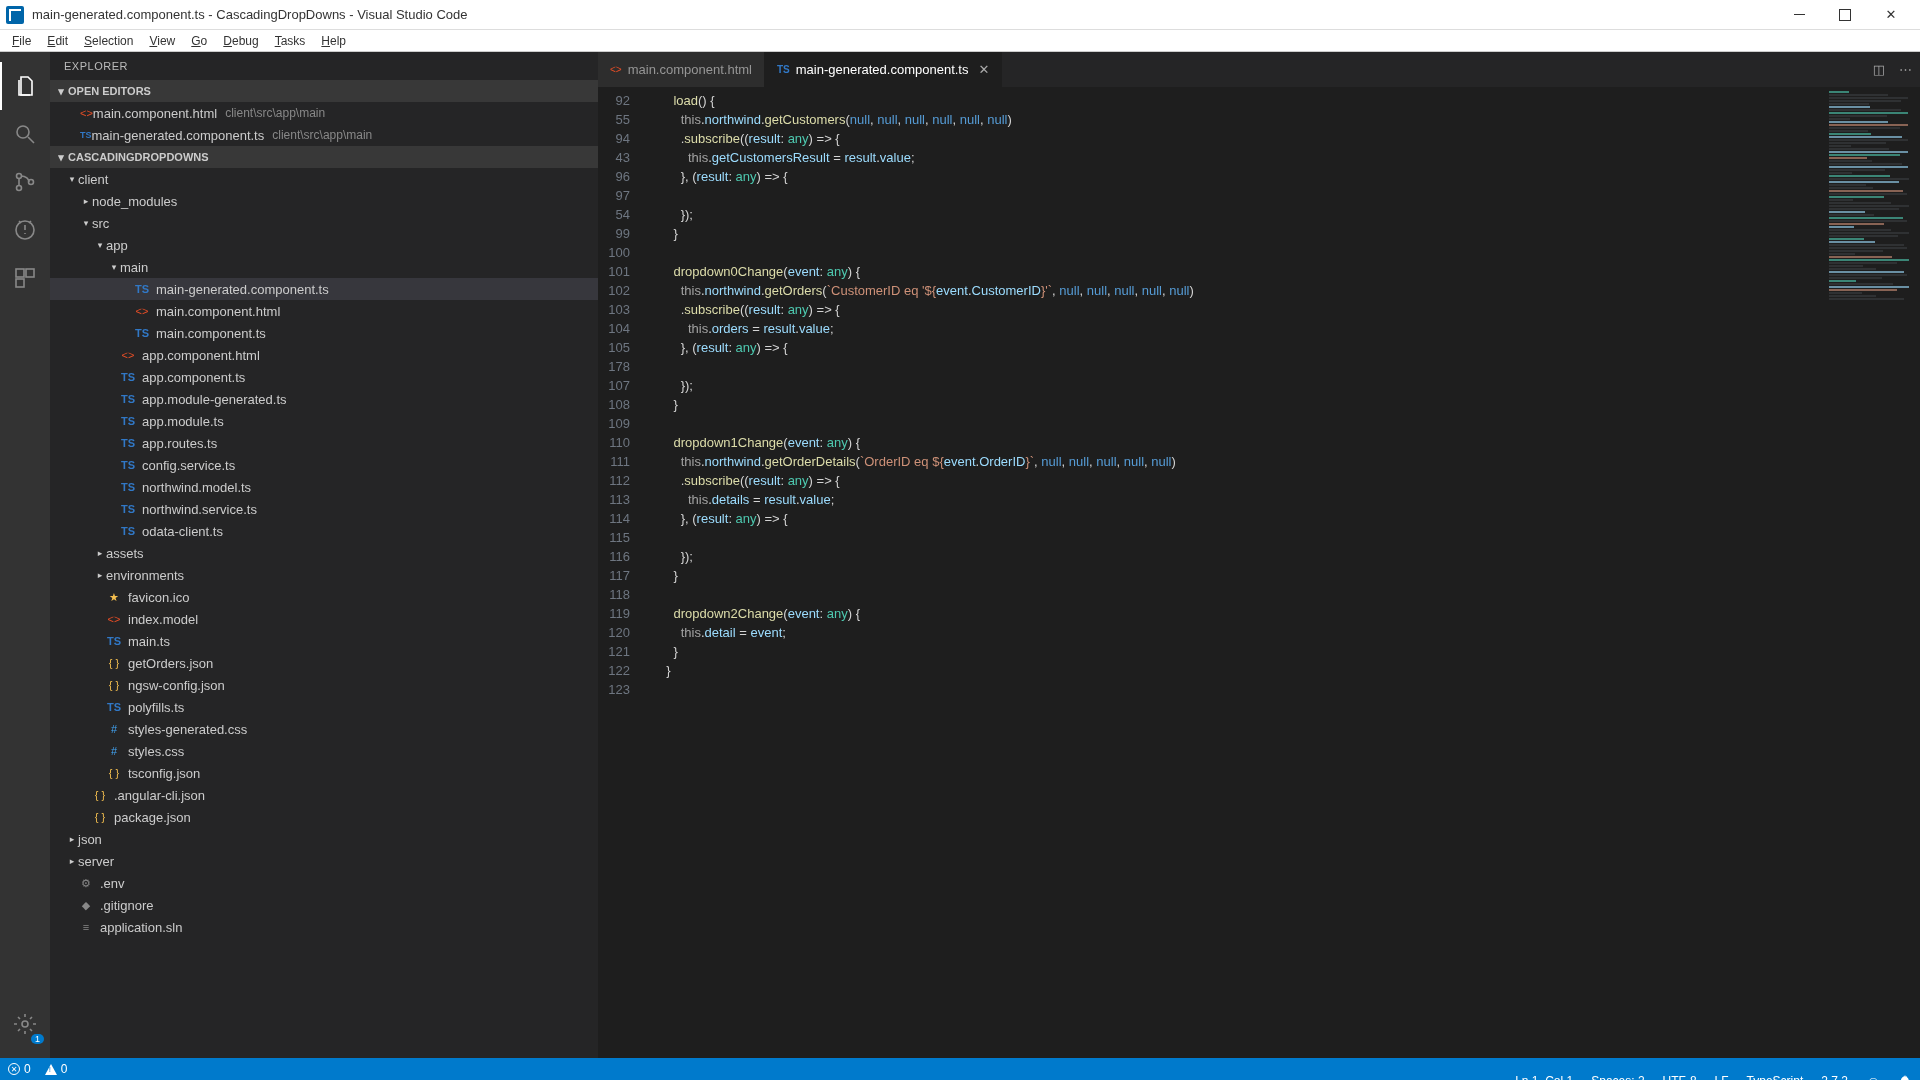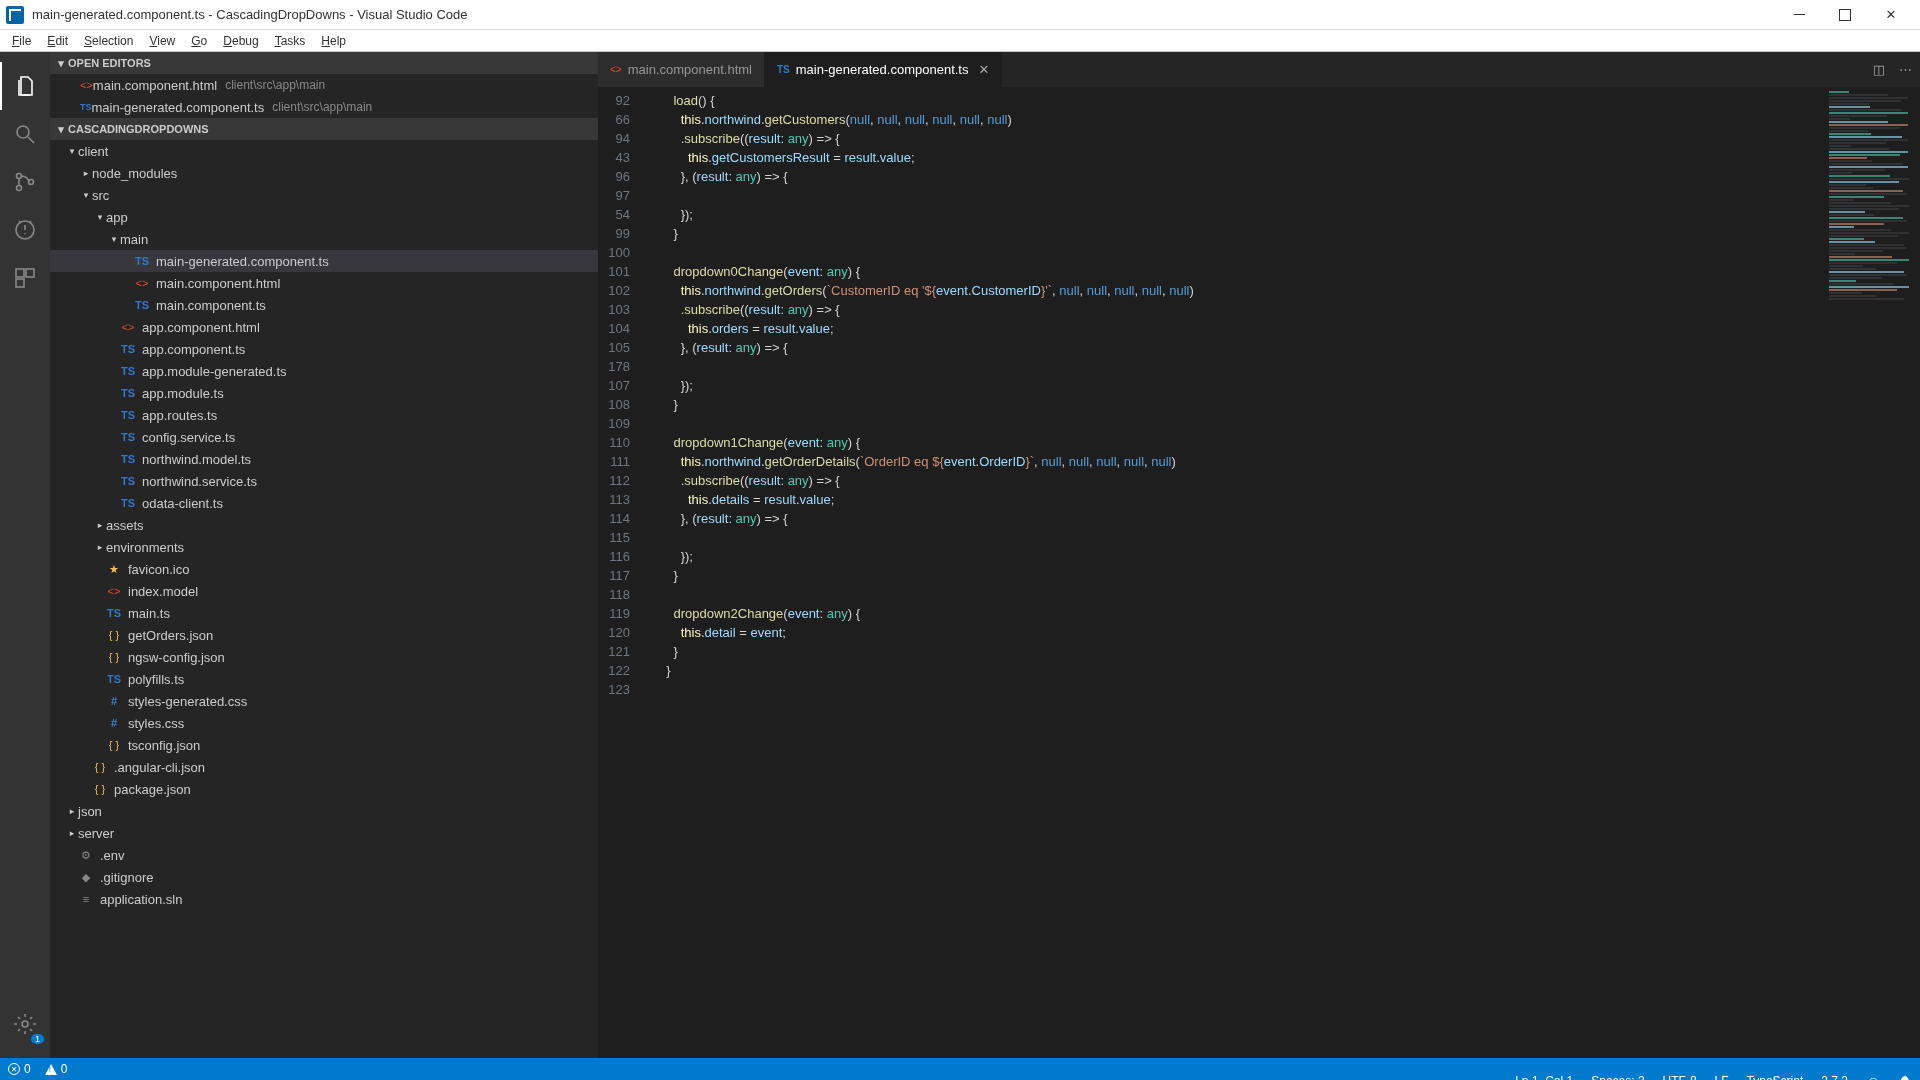--- a/index.html
+++ b/index.html
@@ -55,21 +55,21 @@
   .tab .ticon{margin-right:6px;font-size:10px;}
   .tab .close{margin-left:10px;color:#aaa;}
   .tabsrow .tabspacer{flex:1;}
   .tabsrow .rightactions{display:flex;align-items:center;padding:0 8px;color:#aaa;}
   .tabsrow .rightactions .ra{margin-left:14px;}
   .code{flex:1;display:flex;overflow:hidden;}
   .gutter{width:48px;padding-top:4px;text-align:right;color:#6e7681;font-family:Consolas,monospace;font-size:13px;line-height:19px;background:#1e1e1e;}
   .gutter div{padding-right:16px;}
   .codelines{flex:1;padding-top:4px;font-family:Consolas,monospace;font-size:13px;line-height:19px;white-space:pre;color:#ccc;overflow:auto;position:relative;}
   .codelines .l{height:19px;padding-left:12px;border-left:1px solid transparent;}
-  .tok-this{color:#fef9c3;}
+  .tok-this{color:#a3a3a3;}
   .tok-type{color:#4ec9b0;}
   .tok-null{color:#569cd6;}
   .tok-str{color:#ce9178;}
   .tok-p{color:#d4d4d4;}
   .tok-fn{color:#dcdcaa;}
   .tok-v{color:#9cdcfe;}
   .minimap{position:absolute;top:35px;right:0;bottom:0;width:96px;background:#1e1e1e;border-left:1px solid #1e1e1e;padding:4px 4px;overflow:hidden;}
   .minimap .mline{height:2px;margin-bottom:1px;background:#3a3d41;opacity:0.6;}
   .minimap .mline.c1{background:#4ec9b0;}
   .minimap .mline.c2{background:#ce9178;}
@@ -149,20 +149,21 @@
     <div class="act bottom gear">
       <svg viewBox="0 0 24 24">
           <circle cx="12" cy="12" r="3"></circle>
           <path d="M12 2v3M12 19v3M4 12H1M23 12h-3M5 5l2 2M19 19l-2-2M5 19l2-2M19 5l-2 2"></path>
         </svg>
       <span class="badge">1</span>
     </div>
   </div>
 
   <div class="sidebar">
+    <div class="panel-title">EXPLORER</div>
     <div class="section-header">
       <span class="twisty">▾</span>
         <span>OPEN EDITORS</span>
     </div>
     <div class="openeditors" id="openeditors">
         <div class="entry">
           <span class="icon ic-html">&lt;&gt;</span>
           <span>main.component.html</span>
           <span class="desc">client\src\app\main</span>
         </div>
@@ -359,21 +360,21 @@
         </div>
       <div class="tabspacer"></div>
       <div class="rightactions">
         <span class="ra">◫</span>
         <span class="ra">⋯</span>
       </div>
     </div>
     <div class="code">
       <div class="gutter" id="gutter">
           <div>92</div>
-          <div>66</div>
+          <div>55</div>
           <div>94</div>
           <div>43</div>
           <div>96</div>
           <div>97</div>
           <div>54</div>
           <div>99</div>
           <div>100</div>
           <div>101</div>
           <div>102</div>
           <div>103</div>

